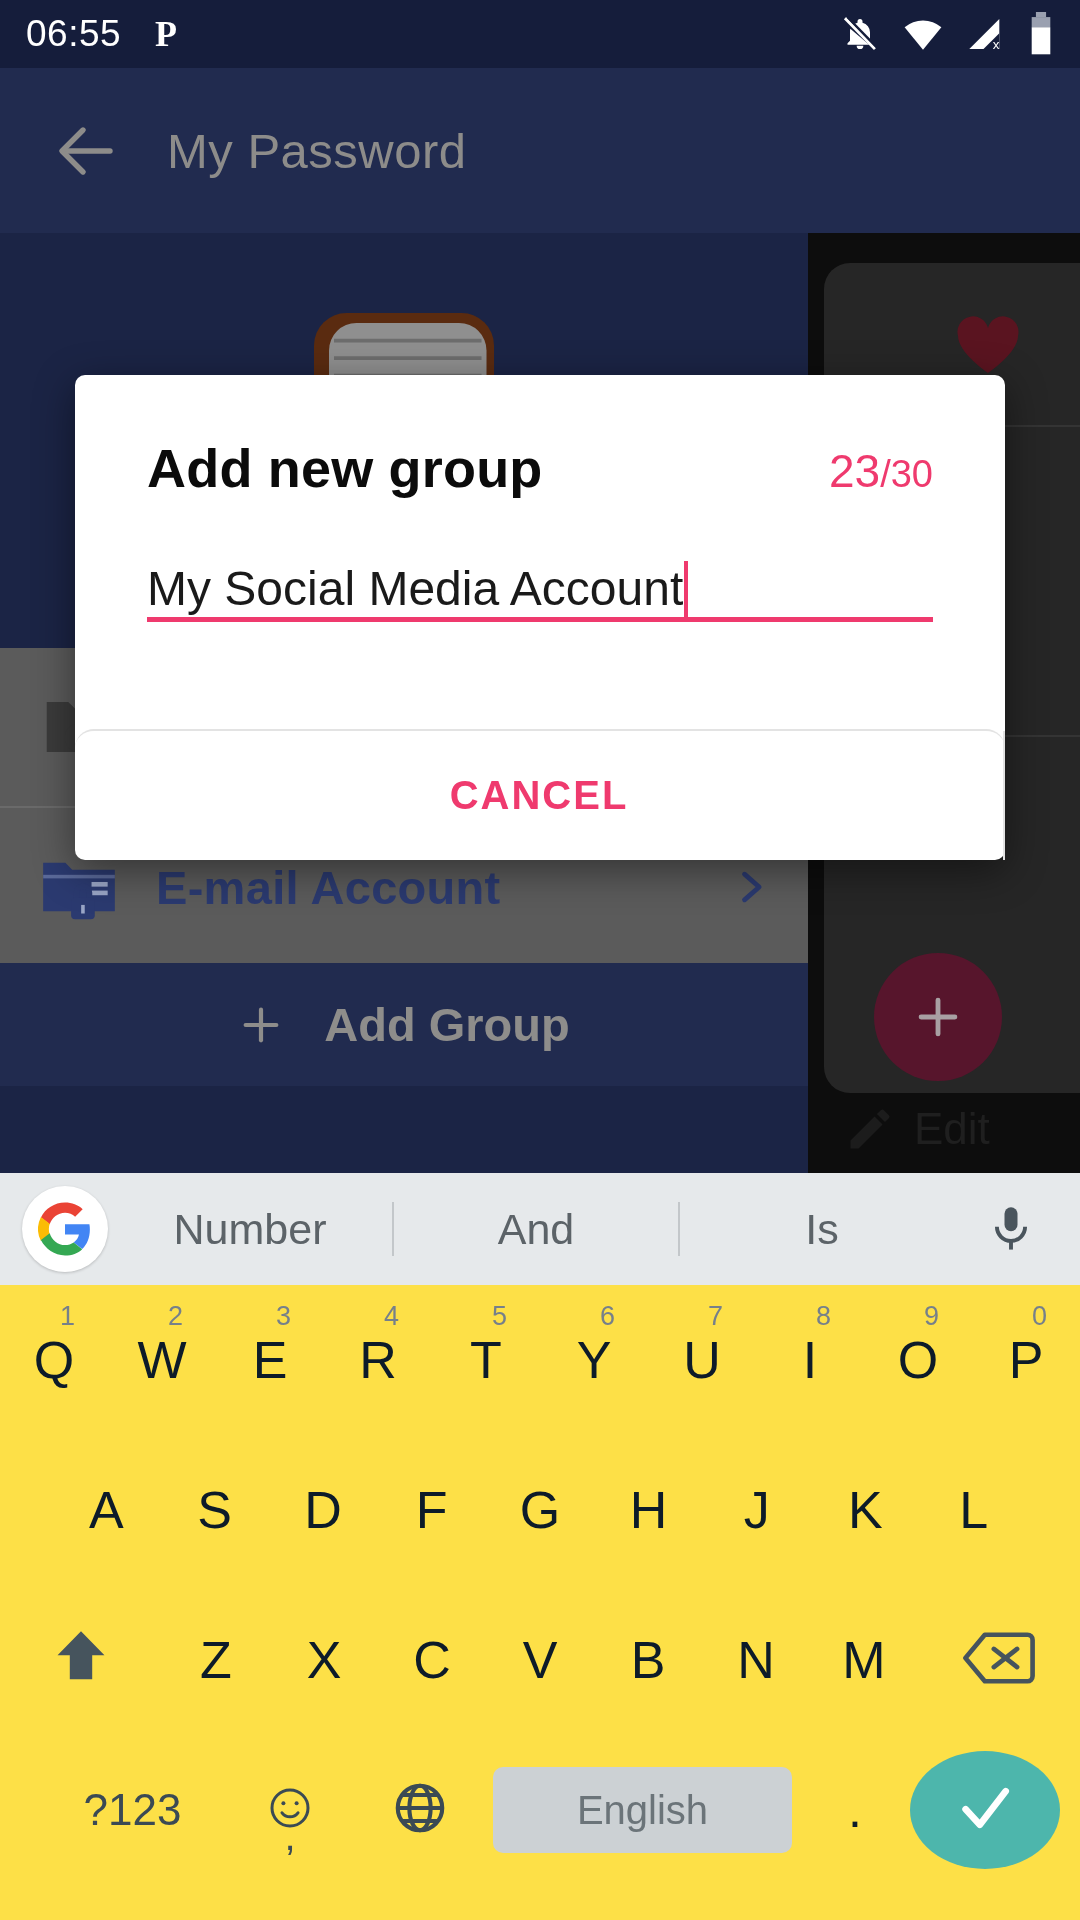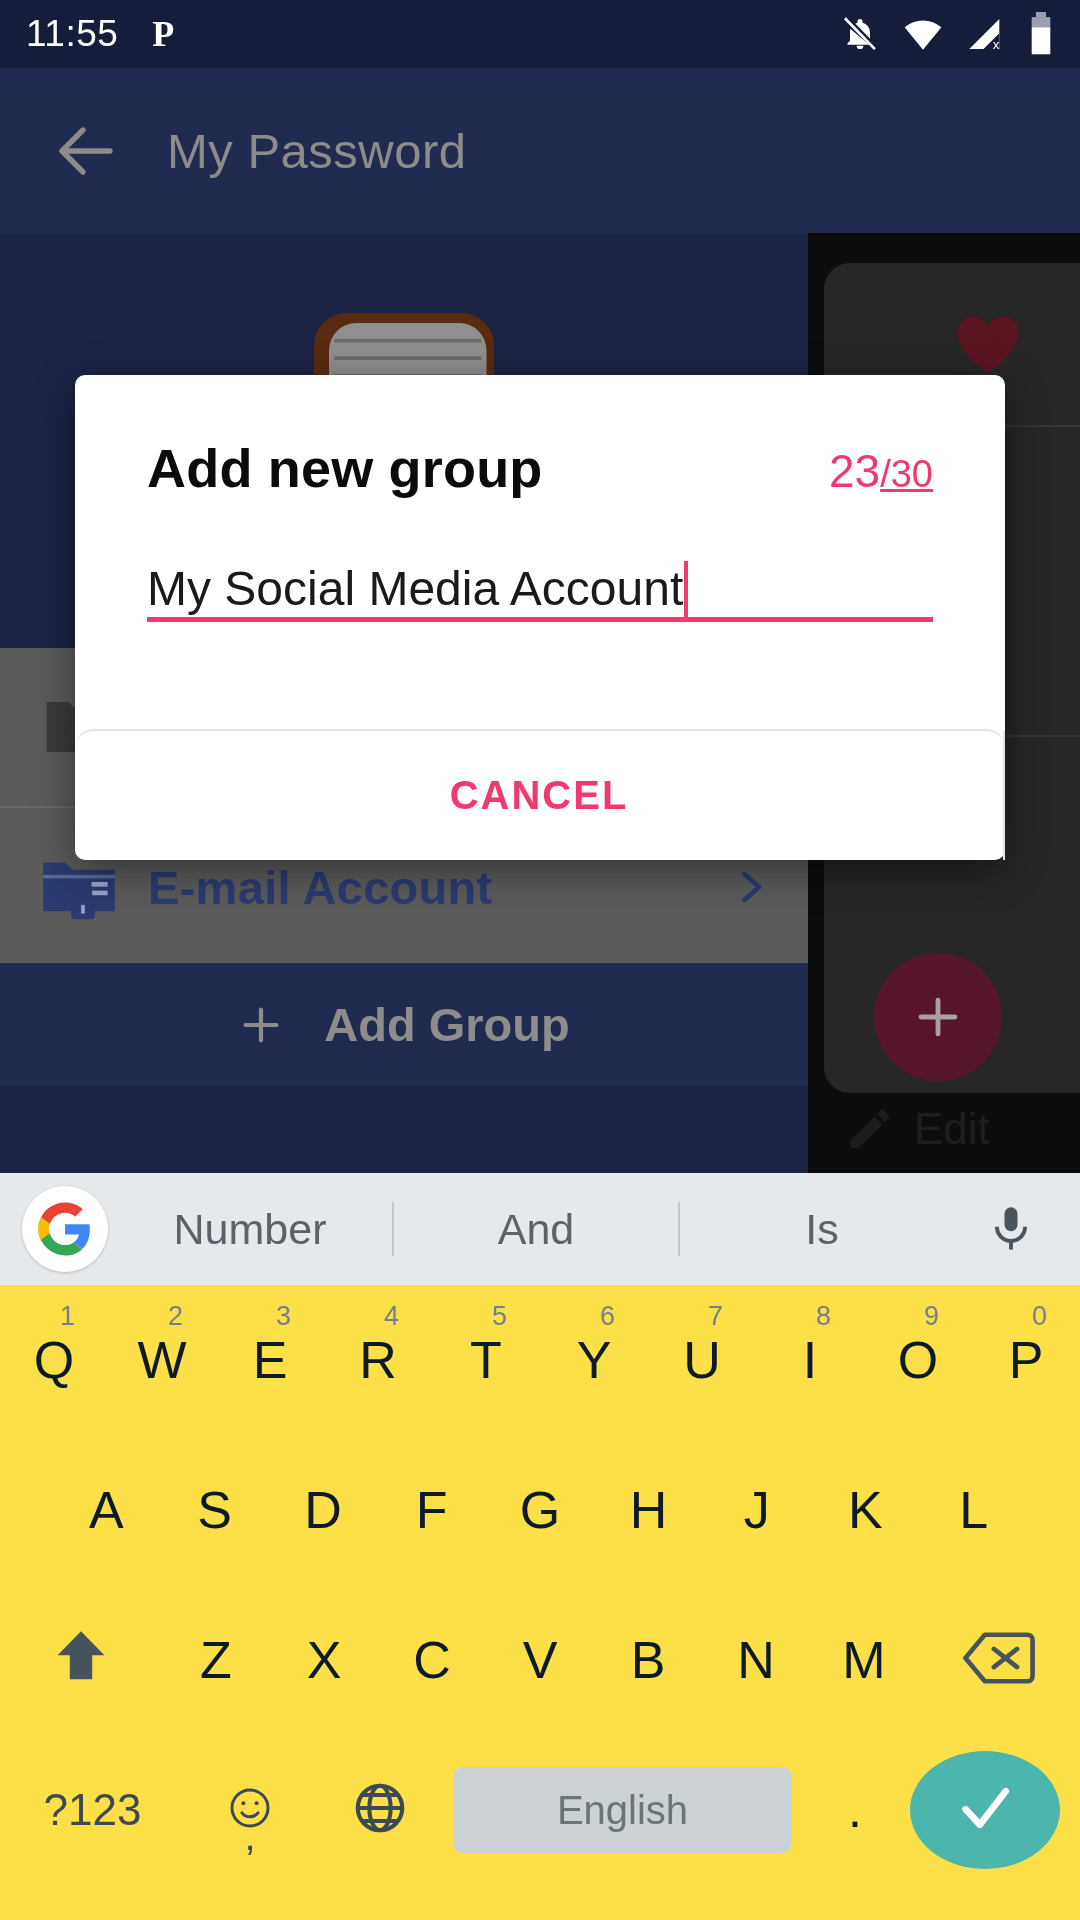--- a/index.html
+++ b/index.html
@@ -47,21 +47,21 @@
   .list-area{
     position:absolute; left:0; top:415px; width:808px; height:315px;
     background:#5b5b5b;
   }
   .list-row{
     height:160px; display:flex; align-items:center; padding:0 36px;
     border-bottom:2px solid #6a6a6a; position:relative;
   }
   .list-row .ico{ width:86px; height:86px; flex:0 0 86px; }
   .list-row .lbl{
-    margin-left:26px; font-size:47px; font-weight:bold; color:#2b3a70;
+    margin-left:34px; font-size:47px; font-weight:bold; color:#2b3a70;
     letter-spacing:.3px;
   }
   .list-row .chev{ margin-left:auto; width:44px; height:44px; }
   .add-group-bar{
     position:absolute; left:0; top:730px; width:808px; height:123px;
     background:#212b4f; display:flex; align-items:center; justify-content:center;
     gap:40px;
   }
   .add-group-bar .plus{ width:46px; height:46px; }
   .add-group-bar .txt{ font-size:47px; color:#8e8d8b; font-weight:bold; }
@@ -96,21 +96,21 @@
     background:#ffffff; border-radius:10px; z-index:10;
     box-shadow:0 10px 40px rgba(0,0,0,.45);
     display:flex; flex-direction:column;
   }
   .dlg-head{
     display:flex; align-items:baseline; padding:62px 72px 0 72px;
   }
   .dlg-title{ font-size:54px; font-weight:bold; color:#0b0b0b; letter-spacing:.2px; }
   .dlg-counter{ margin-left:auto; color:#ef3a6e; white-space:nowrap; }
   .dlg-counter .cur{ font-size:46px; }
-  .dlg-counter .max{ font-size:38px;text-decoration:underline; }
+  .dlg-counter .max{ font-size:38px; }
   .dlg-field{ padding:0 72px; margin-top:62px; position:relative; }
   .dlg-input{
     font-size:48px; color:#1a1a1a; line-height:1.1; white-space:nowrap;
     padding-bottom:0; display:flex; align-items:center;
   }
   .caret{
     display:inline-block; width:4px; height:56px; background:#ef3a6e;
     margin-left:1px;
   }
   .dlg-underline{ height:5px; background:#ef3a6e; width:100%; }
@@ -146,21 +146,21 @@
     flex:1; display:flex; align-items:center; justify-content:center;
     position:relative; font-size:52px; color:#0d1b29; height:150px;
   }
   .key .num{
     position:absolute; top:16px; left:50%; margin-left:6px;
     font-size:27px; color:#76808a;
   }
   .krow2{ padding:0 52px; }
   .krow3 .key{ font-size:52px; }
   .kspec{ flex:1.5; display:flex; align-items:center; justify-content:center; }
-  .krow4{ height:150px; }
+  .krow4{ height:150px;padding-left:40px; }
   .k4{ display:flex; align-items:center; justify-content:center; height:150px; }
   .k123{ width:185px; font-size:44px; color:#3b4a54; }
   .kemoji{ width:130px; position:relative; }
   .kemoji .comma{
     position:absolute; bottom:36px; left:50%; transform:translateX(-50%) translateY(10px);
     font-size:40px; color:#3b4a54;
   }
   .kglobe{ width:130px; }
   .kspace{
     flex:1; height:86px; margin:0 8px; background:#ccd1d4; border-radius:10px;
@@ -258,21 +258,21 @@
             <path d="M3 17.3V21h3.7L17.8 9.9l-3.7-3.7zM20.7 7a1 1 0 0 0 0-1.4l-2.3-2.3a1 1 0 0 0-1.4 0l-1.8 1.8 3.7 3.7z"></path>
           </svg>
         </span>
         <span class="txt">Edit</span>
       </div>
     </div>
   </div>
 </div>
 
 <div class="status-bar">
-  <span class="status-time">11:55</span>
+  <span class="status-time">06:55</span>
   <span class="status-p">P</span>
   <span class="status-right">
     <span>
       <svg viewBox="0 0 24 24" width="40" height="40" fill="#fff">
         <path d="M18 15.5V11a6 6 0 0 0-4.5-5.8V4.5a1.5 1.5 0 0 0-3 0v.7a6 6 0 0 0-2.2 1L18 15.5zM6 11v5l-1.5 1.5v1h13L6.2 8.9A6 6 0 0 0 6 11zm6 10a2 2 0 0 0 2-2h-4a2 2 0 0 0 2 2z"></path>
         <line x1="3" y1="2.5" x2="21" y2="21" stroke="#fff" stroke-width="1.8"></line>
         <line x1="4.4" y1="1.8" x2="22.4" y2="20.3" stroke="#151d3b" stroke-width="1.4"></line>
       </svg>
     </span>
     <span>

